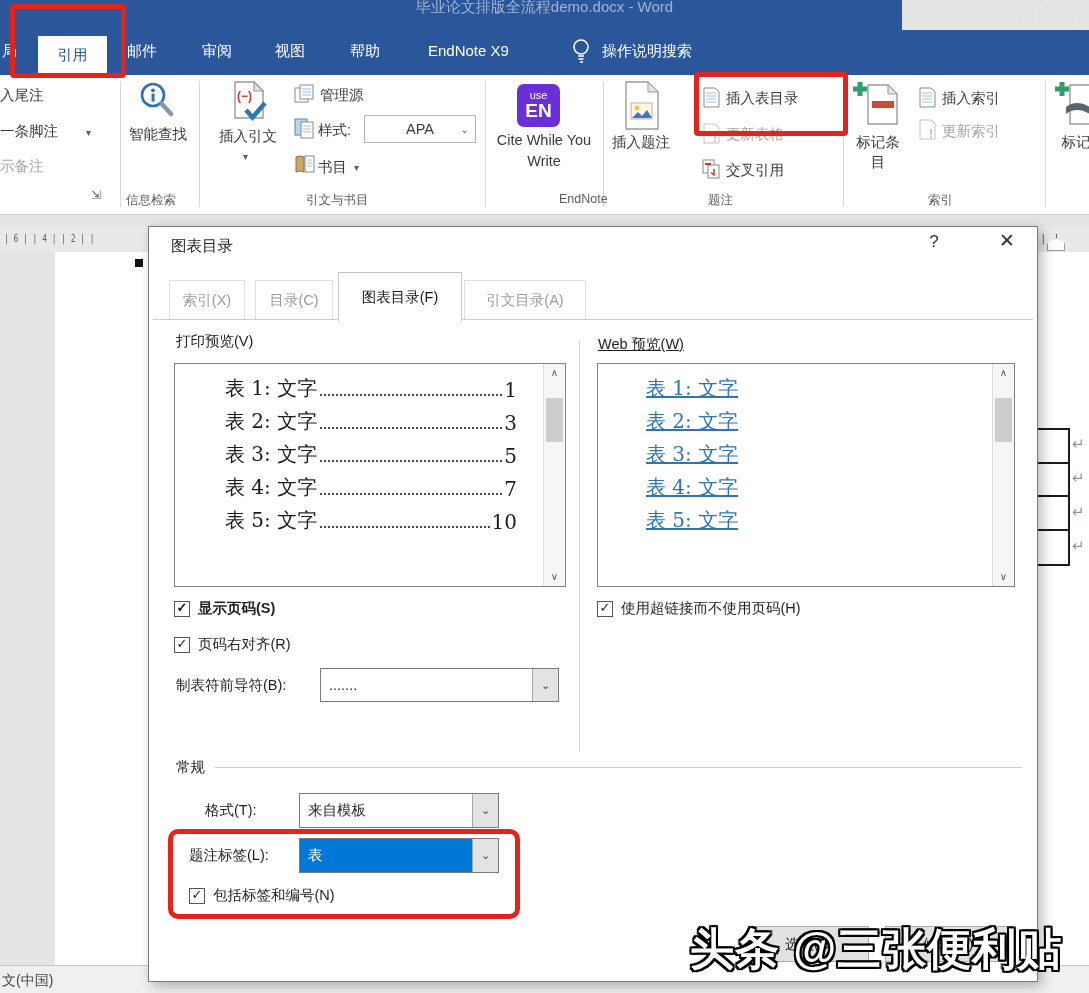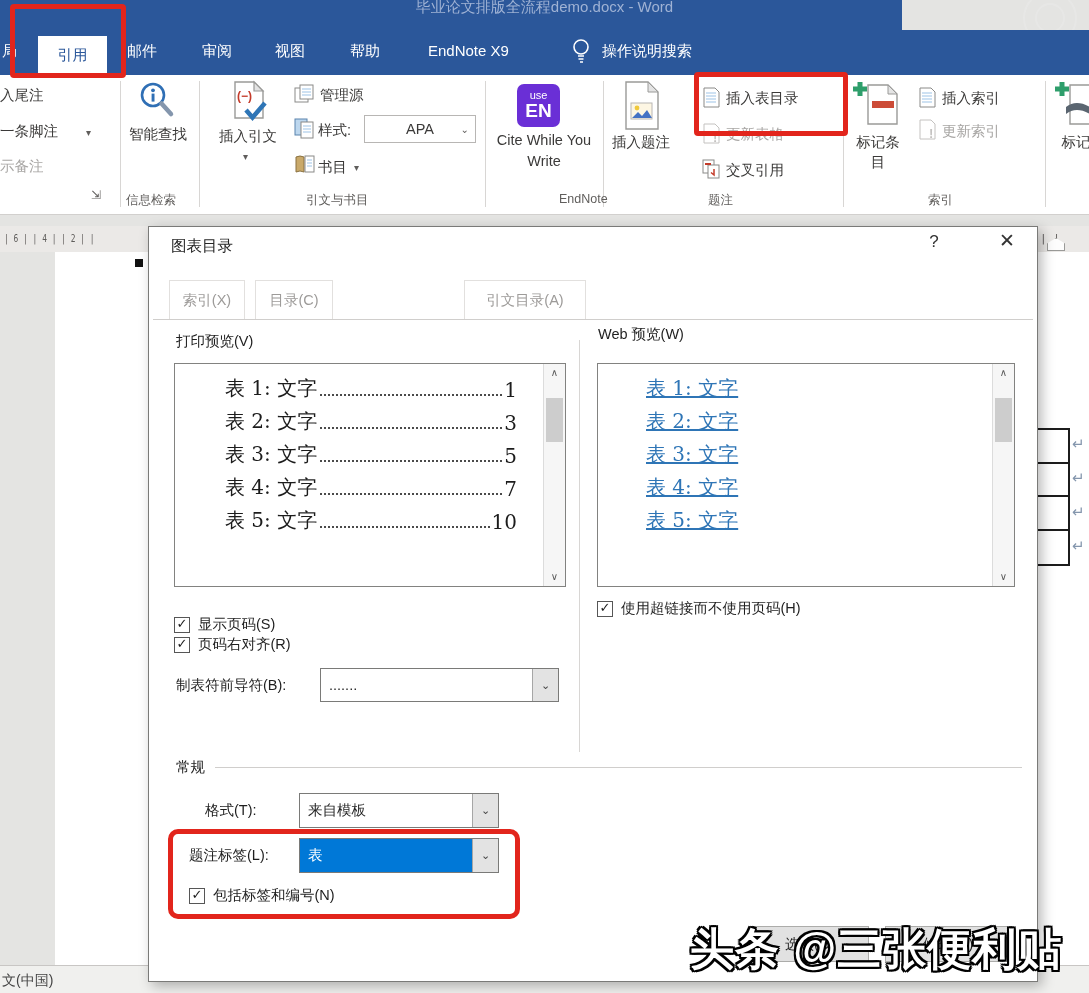--- a/index.html
+++ b/index.html
@@ -278,20 +278,23 @@
   <div id="dialog" class="abs">
     <span class="abs dlg-title">图表目录</span>
     <span class="abs dlg-help">?</span>
     <span class="abs dlg-close">✕</span>
 
     <div class="abs dtab" style="left:20px;width:76px;">
       <span>索引(X)</span>
     </div>
     <div class="abs dtab" style="left:106px;width:78px;">
       <span>目录(C)</span>
+    </div>
+    <div class="abs dtab dtab-active" style="left:189px;width:124px;">
+      <span>图表目录(F)</span>
     </div>
     <div class="abs dtab" style="left:315px;width:122px;">
       <span>引文目录(A)</span>
     </div>
     <div class="abs dtab-line"></div>
 
     <span class="abs sec-label" style="left:27px;top:105px;">打印预览(V)</span>
     <div class="abs listbox" style="left:25px;top:136px;width:392px;height:224px;">
       <div style="padding-top:5px;padding-right:22px;">
         <div class="tof-row">
@@ -320,21 +323,21 @@
           <span>10</span>
         </div>
       </div>
       <div class="sbar">
         <div class="sbar-arrow" style="top:0;">∧</div>
         <div class="sbar-thumb"></div>
         <div class="sbar-arrow" style="bottom:0;">∨</div>
       </div>
     </div>
 
-    <span class="abs sec-label" style="left:449px;top:98px;">Web 预览(W)</span>
+    <span class="abs sec-label" style="left:449px;top:108px;text-decoration:underline;">Web 预览(W)</span>
     <div class="abs listbox" style="left:448px;top:136px;width:418px;height:224px;">
       <div style="padding-top:5px;">
         <div class="weblink-row">
             <span class="weblink">表 1: 文字</span>
           </div>
         <div class="weblink-row">
             <span class="weblink">表 2: 文字</span>
           </div>
         <div class="weblink-row">
             <span class="weblink">表 3: 文字</span>
@@ -348,21 +351,21 @@
       </div>
       <div class="sbar">
         <div class="sbar-arrow" style="top:0;">∧</div>
         <div class="sbar-thumb"></div>
         <div class="sbar-arrow" style="bottom:0;">∨</div>
       </div>
     </div>
 
     <div class="abs vdivider"></div>
 
-    <div class="abs cbrow" style="left:25px;top:388px;">
+    <div class="abs cbrow" style="left:25px;top:372px;font-weight:bold;">
       <span class="cbox"></span>
       <span>显示页码(S)</span>
     </div>
     <div class="abs cbrow" style="left:25px;top:408px;">
       <span class="cbox"></span>
       <span>页码右对齐(R)</span>
     </div>
     <div class="abs cbrow" style="left:448px;top:372px;">
       <span class="cbox"></span>
       <span>使用超链接而不使用页码(H)</span>

